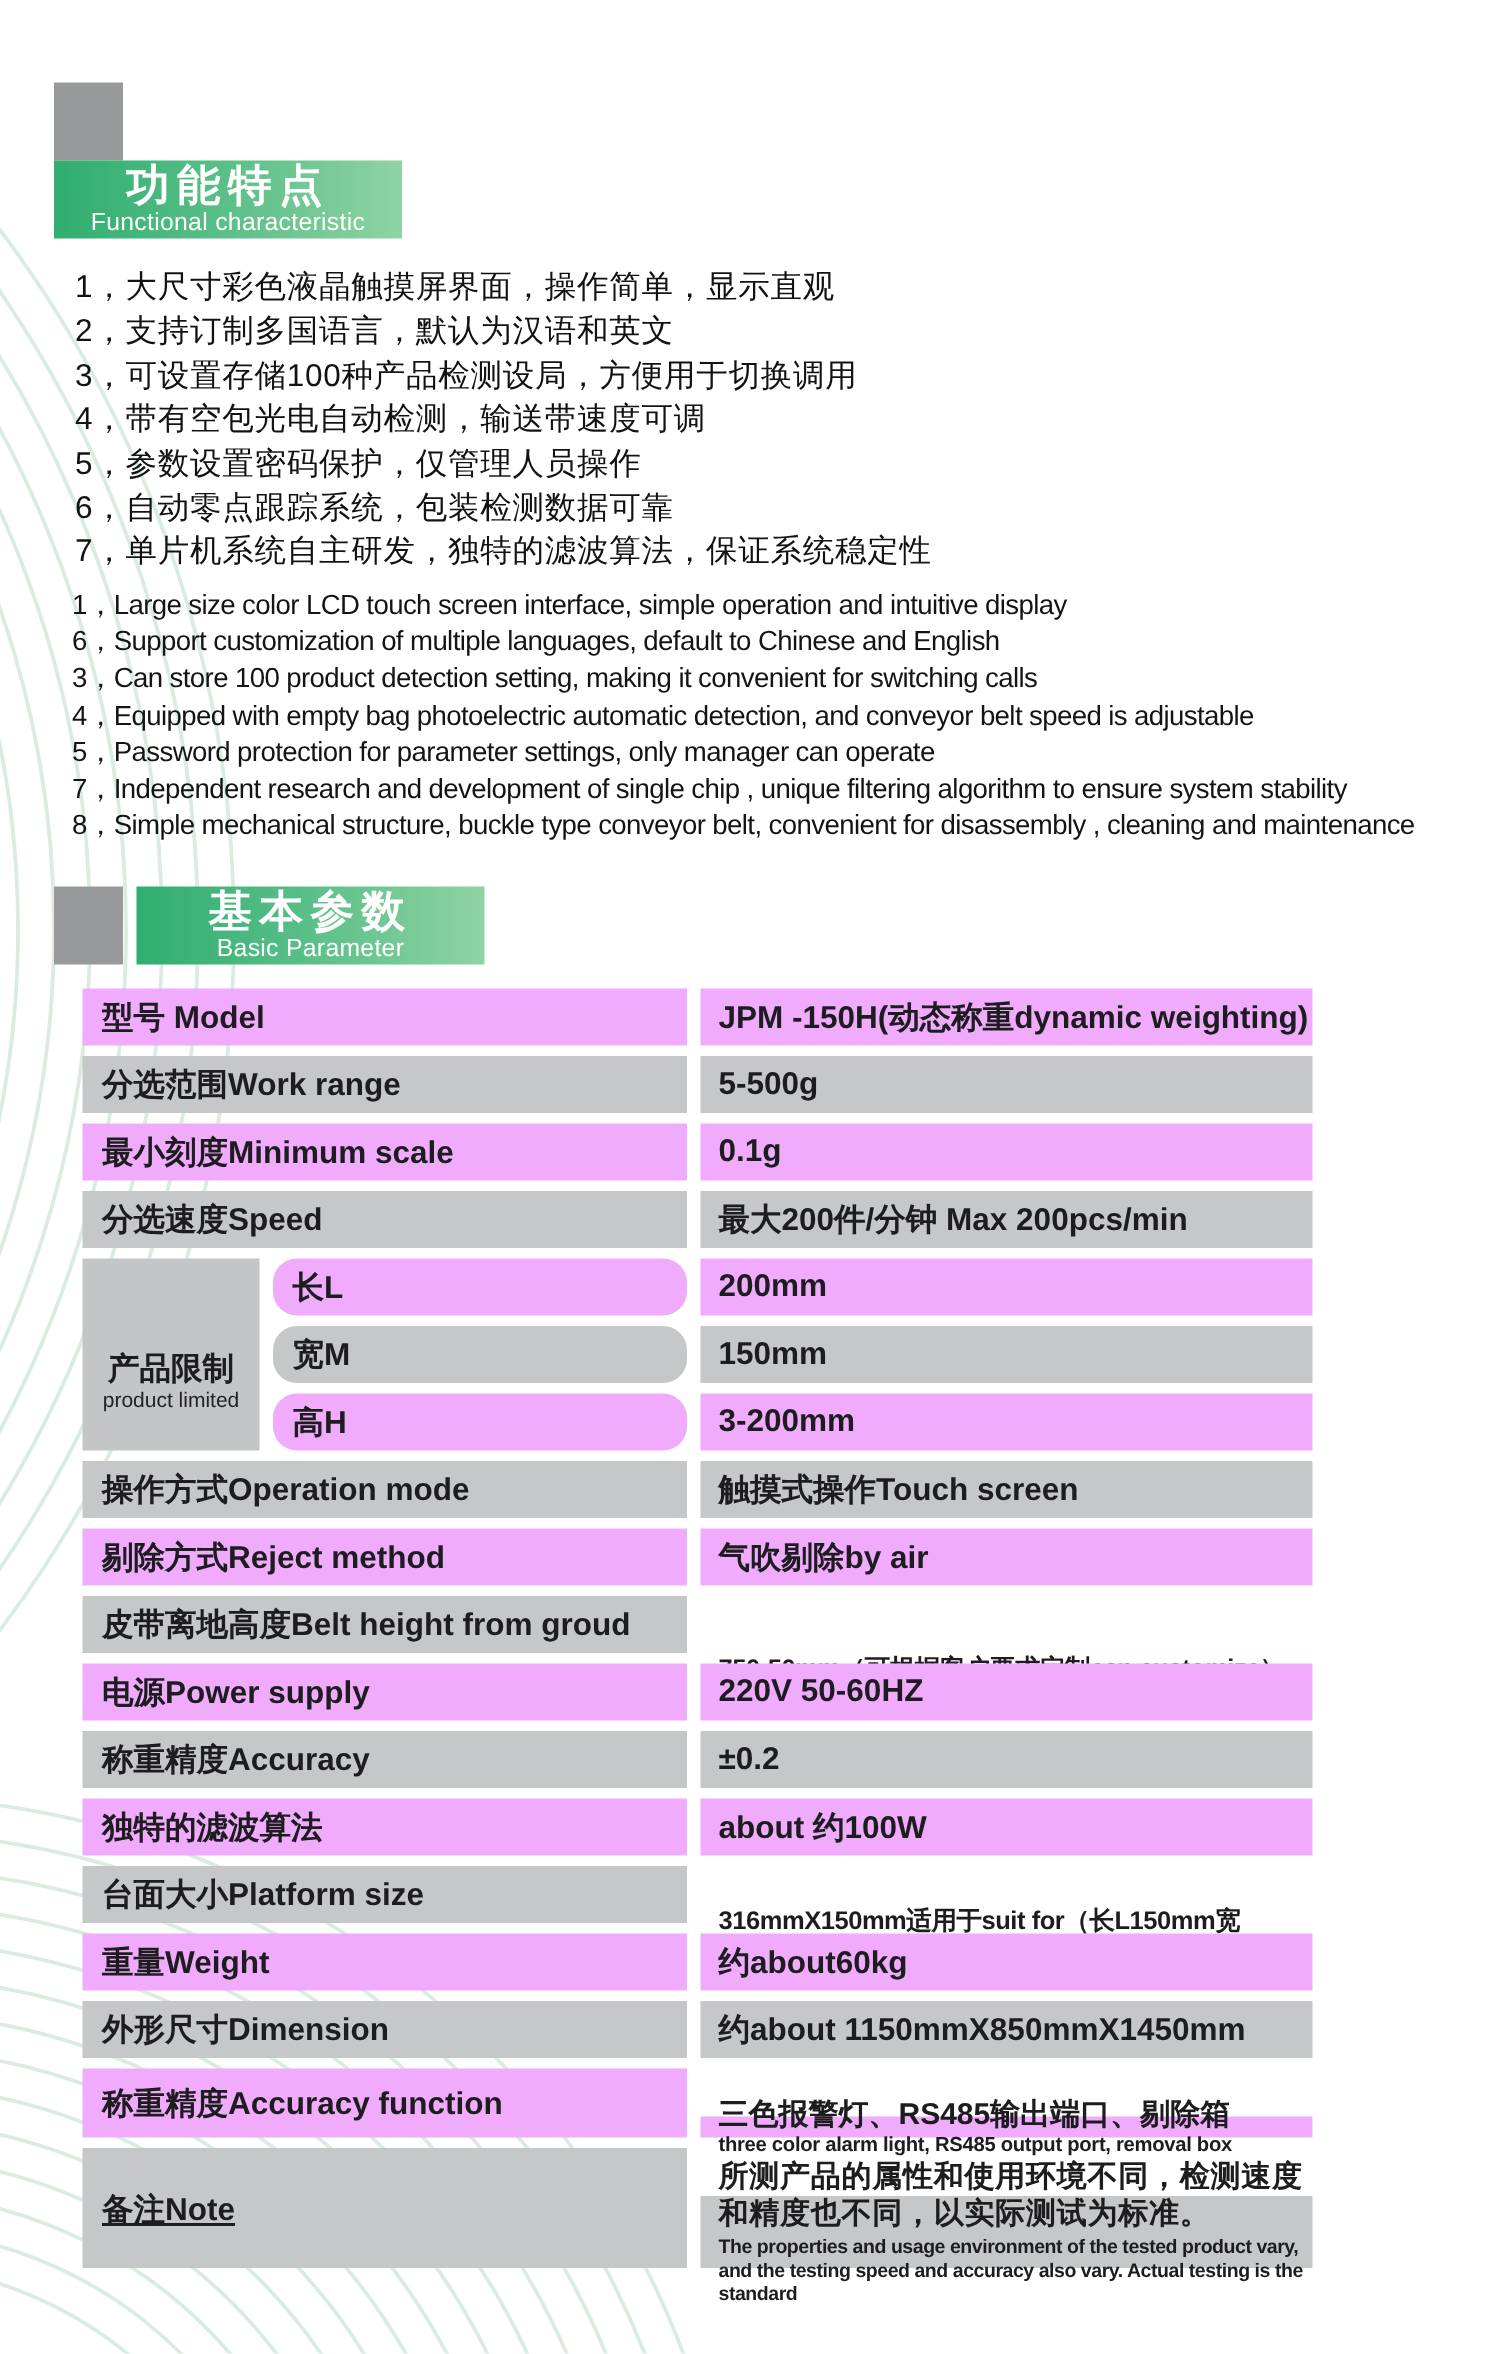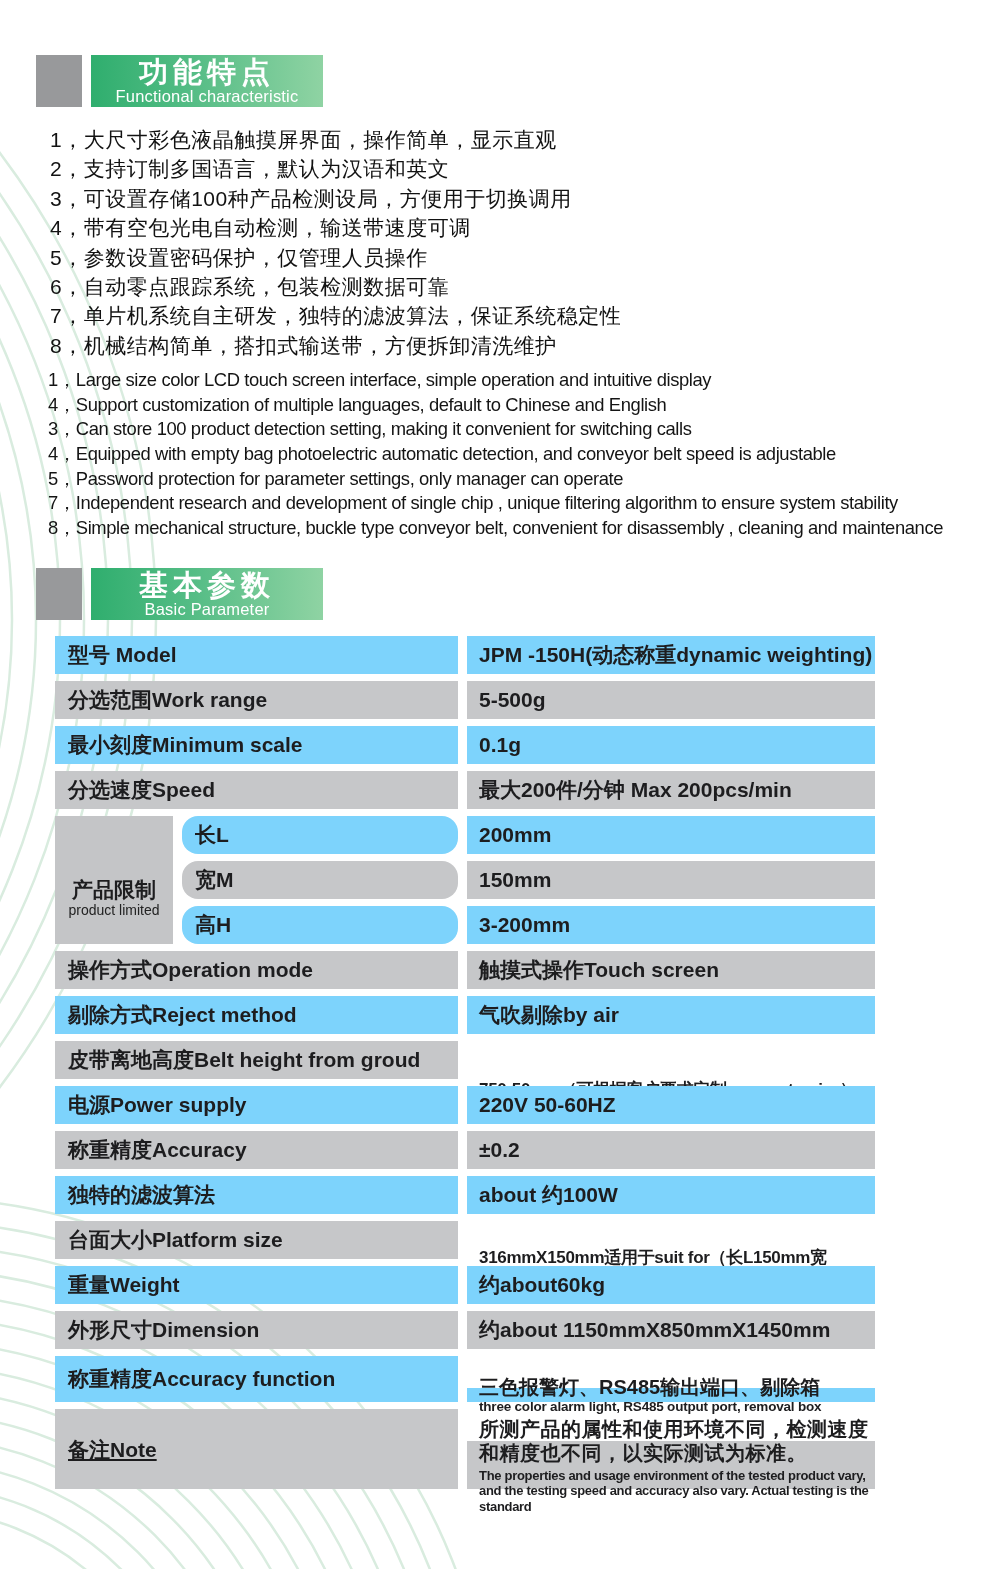--- a/index.html
+++ b/index.html
@@ -10,21 +10,21 @@
     font-family:"Liberation Sans","DejaVu Sans",sans-serif;
     color:#161616;
     position:relative;
     overflow:hidden;
   }
   .bg-pattern { position:absolute; inset:0; z-index:0; pointer-events:none; }
   .content { position:relative; z-index:1; }
 
   
   .section-header { display:flex; margin-left:36px; align-items:stretch; }
-  .hdr1 { margin-top:55px; }
+  .hdr1 { margin-top:55px;flex-direction:column; }
   .hdr2 { margin-top:28px; }
   .gray-square { width:46px; height:52px; background:#98999b; margin-right:9px; }
   .green-banner {
     width:232px; height:52px;
     background:linear-gradient(90deg,#2fae6e 0%,#56bd86 45%,#8fd3a3 100%);
     color:#ffffff; text-align:center;
     display:flex; flex-direction:column; justify-content:center;
   }
   .banner-cn { font-size:29px; font-weight:bold; line-height:29px; letter-spacing:5px; }
   .banner-en { font-size:16.5px; line-height:18px; letter-spacing:0.2px; }
@@ -37,21 +37,21 @@
 
   
   .spec-table {
     width:820px; margin:16px 0 0 55px;
     display:grid;
     grid-template-columns:118px 276px 1fr;
     grid-template-rows:repeat(16,38px) 46px 80px;
     gap:7px 9px;
   }
   .cell { display:flex; align-items:center; }
-  .cell.d { background:#7dd3fc; }
+  .cell.d { background:#f0abfc; }
   .cell.l { background:#c6c7c9; }
   .lbl { grid-column:1 / 3; padding-left:13px; font-size:21px; font-weight:bold; color:#1d1d1f; }
   .sub { grid-column:2; padding-left:13px; font-size:21px; font-weight:bold; color:#1d1d1f;border-radius:16px; }
   .val { grid-column:3; padding-left:12px; font-size:21px; font-weight:bold; color:#1d1d1f; }
   .val.small { font-size:17px; letter-spacing:-0.3px;margin-top:48px; }
   .span-cell {
     grid-column:1; grid-row:5 / 8; background:#c4c5c7;
     display:flex; flex-direction:column; justify-content:center; align-items:center; text-align:center;
   }
   .span-cn { font-size:21px; font-weight:bold; color:#1d1d1f; line-height:24px;margin-top:36px; }
@@ -106,26 +106,25 @@
   </div>
 
   <div class="features-cn">
     <div class="feat">1，大尺寸彩色液晶触摸屏界面，操作简单，显示直观</div>
     <div class="feat">2，支持订制多国语言，默认为汉语和英文</div>
     <div class="feat">3，可设置存储100种产品检测设局，方便用于切换调用</div>
     <div class="feat">4，带有空包光电自动检测，输送带速度可调</div>
     <div class="feat">5，参数设置密码保护，仅管理人员操作</div>
     <div class="feat">6，自动零点跟踪系统，包装检测数据可靠</div>
     <div class="feat">7，单片机系统自主研发，独特的滤波算法，保证系统稳定性</div>
-    <div class="feat">8，机械结构简单，搭扣式输送带，方便拆卸清洗维护</div>
   </div>
 
   <div class="features-en">
     <div class="feat">1，Large size color LCD touch screen interface, simple operation and intuitive display</div>
-    <div class="feat">4，Support customization of multiple languages, default to Chinese and English</div>
+    <div class="feat">6，Support customization of multiple languages, default to Chinese and English</div>
     <div class="feat">3，Can store 100 product detection setting, making it convenient for switching calls</div>
     <div class="feat">4，Equipped with empty bag photoelectric automatic detection, and conveyor belt speed is adjustable</div>
     <div class="feat">5，Password protection for parameter settings, only manager can operate</div>
     <div class="feat">7，Independent research and development of single chip , unique filtering algorithm to ensure system stability</div>
     <div class="feat">8，Simple mechanical structure, buckle type conveyor belt, convenient for disassembly , cleaning and maintenance</div>
   </div>
 
   <div class="section-header hdr2">
     <div class="gray-square"></div>
     <div class="green-banner">

